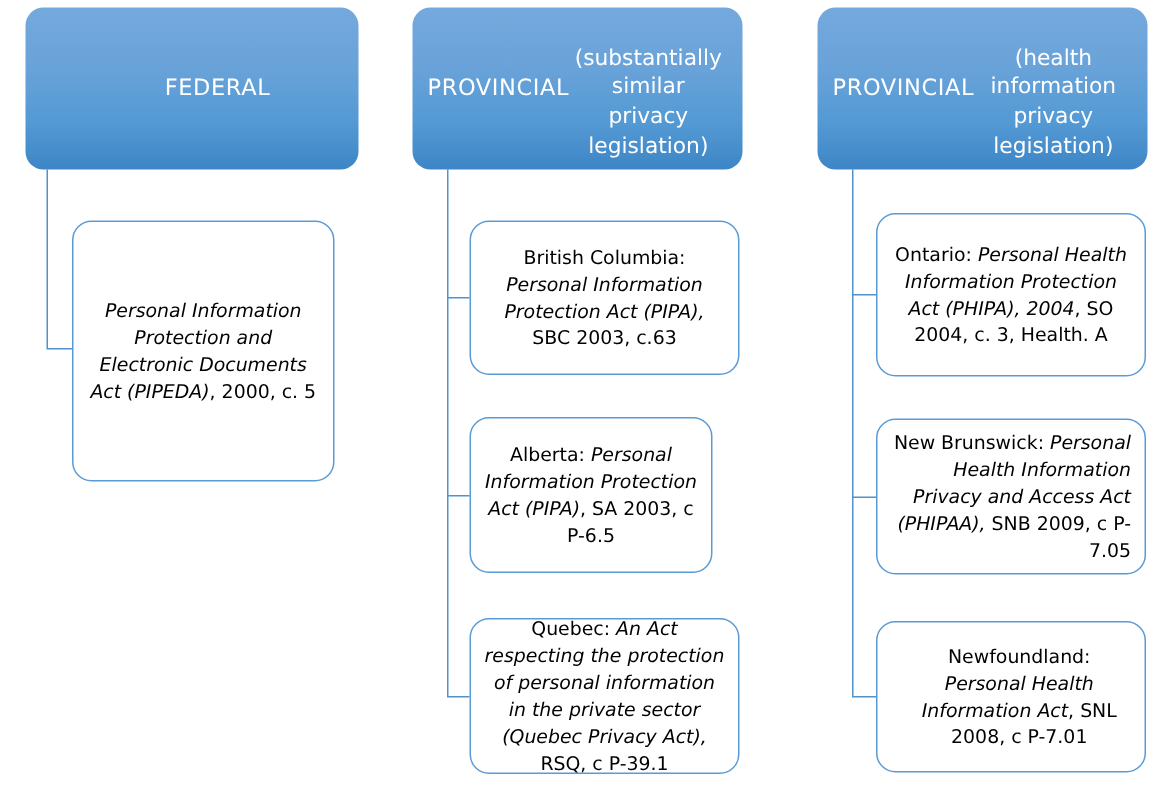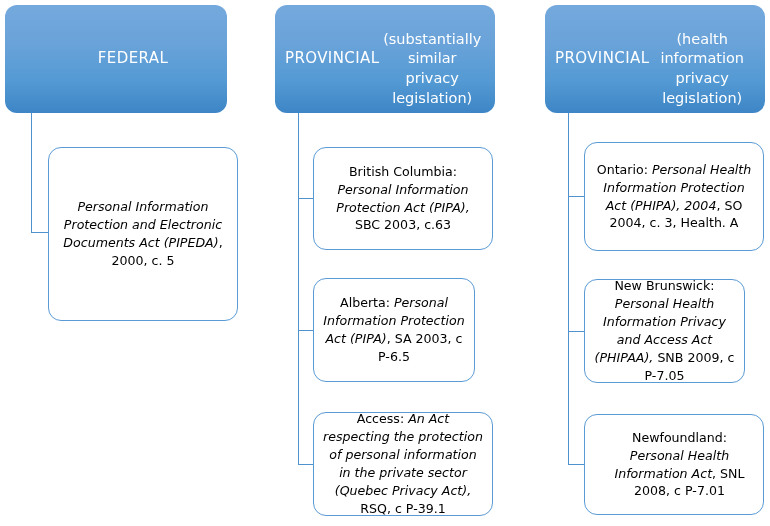--- a/index.html
+++ b/index.html
@@ -86,45 +86,45 @@
     <div class="conn-v" style="left: 31px; top: 113px; height: 119px;"></div>
     <div class="conn-v" style="left: 298px; top: 113px; height: 351px;"></div>
     <div class="conn-v" style="left: 568px; top: 113px; height: 351px;"></div>
     <div class="conn-h" style="left: 31px; top: 232px; width: 17px;"></div>
     <div class="conn-h" style="left: 298px; top: 198px; width: 15px;"></div>
     <div class="conn-h" style="left: 298px; top: 330px; width: 15px;"></div>
     <div class="conn-h" style="left: 298px; top: 464px; width: 15px;"></div>
     <div class="conn-h" style="left: 568px; top: 196px; width: 16px;"></div>
     <div class="conn-h" style="left: 568px; top: 331px; width: 16px;"></div>
     <div class="conn-h" style="left: 568px; top: 464px; width: 16px;"></div>
-    <div class="header-box" style="left: 5px; top: 5px; width: 222px; height: 108px; padding-left: 44px;">
+    <div class="header-box" style="left: 17px; top: 5px; width: 222px; height: 108px; padding-left: 44px;">
       <div class="header-title">FEDERAL</div>
     </div>
     <div class="header-box with-sub" style="left: 275px; top: 5px; width: 220px; height: 108px;">
       <div class="header-title">PROVINCIAL</div>
       <div class="header-sub">(substantially similar privacy legislation)</div>
     </div>
     <div class="header-box with-sub" style="left: 545px; top: 5px; width: 220px; height: 108px;">
       <div class="header-title">PROVINCIAL</div>
       <div class="header-sub">(health information privacy legislation)</div>
     </div>
-    <div class="detail-box" style="left: 48px; top: 147px; width: 190px; height: 174px;">
+    <div class="detail-box" style="left: 48px; top: 147px; width: 175px; height: 174px;">
       <div class="detail-text"><i>Personal Information Protection and Electronic Documents Act (PIPEDA)</i><span>, 2000, c. 5</span></div>
     </div>
     <div class="detail-box" style="left: 313px; top: 147px; width: 180px; height: 103px; text-align: center;">
       <div class="detail-text"><span>British Columbia: </span><i>Personal Information Protection Act (PIPA),</i><span> SBC 2003, c.63</span></div>
     </div>
     <div class="detail-box" style="left: 313px; top: 278px; width: 162px; height: 104px; align-items: flex-end;">
       <div class="detail-text"><span>Alberta: </span><i>Personal Information Protection Act (PIPA)</i><span>, SA 2003, c P-6.5</span></div>
     </div>
     <div class="detail-box" style="left: 313px; top: 412px; width: 180px; height: 104px;">
-      <div class="detail-text"><span>Access: </span><i>An Act respecting the protection of personal information in the private sector (Quebec Privacy Act),</i><span> RSQ, c P-39.1</span></div>
+      <div class="detail-text"><span>Quebec: </span><i>An Act respecting the protection of personal information in the private sector (Quebec Privacy Act),</i><span> RSQ, c P-39.1</span></div>
     </div>
     <div class="detail-box" style="left: 584px; top: 142px; width: 180px; height: 109px;">
       <div class="detail-text"><span>Ontario: </span><i>Personal Health Information Protection Act (PHIPA), 2004</i><span>, SO 2004, c. 3, Health. A</span></div>
     </div>
-    <div class="detail-box" style="left: 584px; top: 279px; width: 161px; height: 104px;">
+    <div class="detail-box" style="left: 584px; top: 279px; width: 180px; height: 104px; text-align: right;">
       <div class="detail-text"><span>New Brunswick: </span><i>Personal Health Information Privacy and Access Act (PHIPAA),</i><span> SNB 2009, c P-7.05</span></div>
     </div>
     <div class="detail-box" style="left: 584px; top: 414px; width: 180px; height: 101px; padding-left: 20px;">
       <div class="detail-text"><span>Newfoundland: </span><i>Personal Health Information Act</i><span>, SNL 2008, c P-7.01</span></div>
     </div>
   </div>
 
 </body></html>

